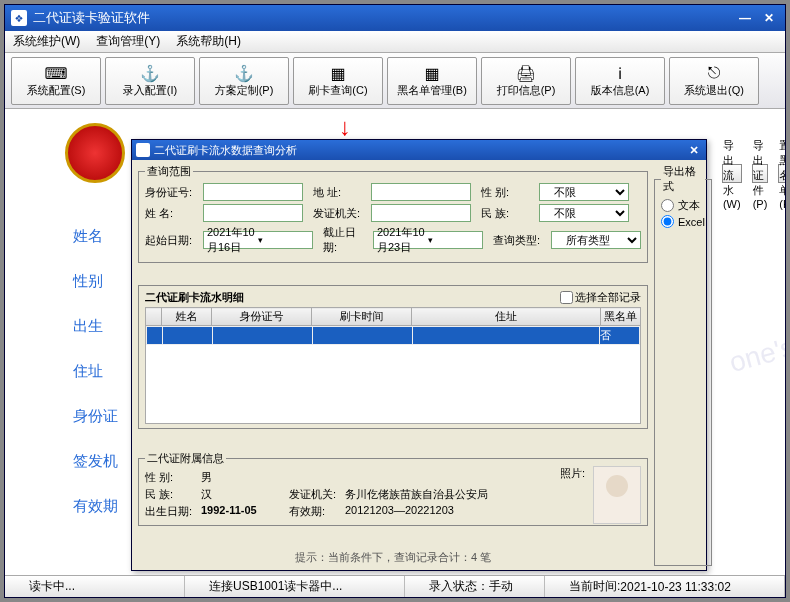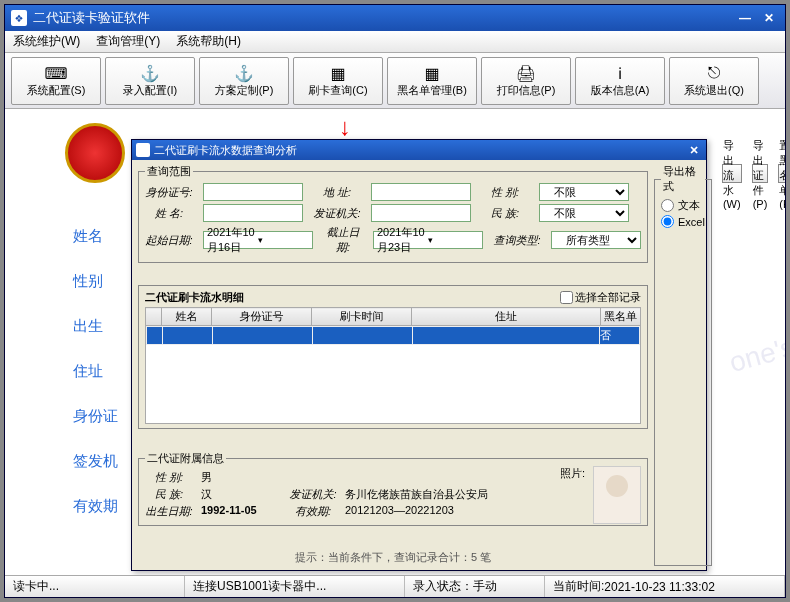--- a/index.html
+++ b/index.html
@@ -32,21 +32,21 @@
   .dlg-titlebar { height:20px; background: linear-gradient(#2a6dd8,#1a4fb0); color:#fff; display:flex; align-items:center; padding:0 4px; font-size:11px;}
   .dlg-titlebar .dlg-icon { width:14px;height:14px; background:#fff; margin-right:4px; border-radius:2px;}
   .dlg-titlebar .dlg-close { margin-left:auto; width:16px; text-align:center; cursor:pointer; font-weight:bold;}
   .dlg-body { padding:4px 6px; height:410px; display:flex; gap:6px;}
   .dlg-left { flex:1; display:flex; flex-direction:column; gap:22px;}
   .dlg-right { width:72px; display:flex; flex-direction:row; gap:10px;}
   
   fieldset { border:1px solid #888; padding:4px 6px; font-size:11px; }
   legend { font-size:11px; padding:0 2px; }
   .form-row { display:flex; gap:10px; align-items:center; margin-bottom:3px;}
-  .fld-label { display:inline-block; text-align:center;font-style:italic; }
+  .fld-label { display:inline-block; text-align:left; }
   .fld-label.w48{width:48px;} .fld-label.w40{width:40px;}
   input.txt, select.sel { height:18px; border:1px solid #7a7; font-size:11px; padding:0 10px; background:#fff;}
   input.txt.w100{width:100px;}
   select.sel.w90{width:90px;}
   .date-combo { display:flex; align-items:center; border:1px solid #7a7; background:#fff; height:18px; width:110px; padding:0 3px;}
   .date-combo span{flex:1;font-size:11px;}
   .date-combo .dd{font-size:9px;cursor:pointer;}
   
   .grid-fs { flex:1; display:flex; flex-direction:column; min-height:0;}
   .grid-head-row { display:flex; align-items:center; margin-bottom:2px;}
@@ -62,21 +62,21 @@
   .photo-box { position:absolute; right:90px; bottom:43px; width:48px; height:58px; background:#f4ede4; border:1px solid #ccc;}
   .photo-box::before{content:""; position:absolute; left:12px; top:8px; width:22px; height:22px; background:#e6d9c8; border-radius:50%;}
   .phlabel{ position:absolute; right:98px; bottom:104px; font-size:11px;}
   
   .right-btn { height:19px; border:1px solid #888; background:linear-gradient(#fff,#e5e5e5); font-size:11px; cursor:pointer; display:flex;align-items:center;justify-content:center;}
   .export-fs label { display:flex;align-items:center; gap:4px; margin-bottom:2px; font-size:11px;}
   
   .dlg-status { position:absolute; bottom:2px; left:130px; right:90px; height:18px; font-size:11px; display:flex; align-items:center; color:#555;}
   
   .statusbar { position:absolute; left:0; bottom:0; right:0; height:22px; background:linear-gradient(#fff,#e5e5e5); border-top:1px solid #aaa; display:flex; align-items:center; font-size:12px;}
-  .statusbar > div { border-right:1px solid #bbb; padding:0 8px; height:100%; display:flex; align-items:center;}
+  .statusbar > div { border-right:1px solid #bbb; padding:0 24px; height:100%; display:flex; align-items:center;}
 </style>
 </head>
 <body>
 
 <div class="main-window">
 
   <div class="titlebar">
     <div class="title-icon">❖</div>
     <div class="title-text">二代证读卡验证软件</div>
     <div class="win-btns">
@@ -235,21 +235,21 @@
             <div class="detail-row">
               <span class="fld-label w48">出生日期:</span>
               <span style="width:80px;font-weight:bold;">1992-11-05</span>
               <span class="fld-label w48">有效期:</span>
               <span>20121203—20221203</span>
             </div>
             <span class="phlabel" style="position:absolute; right:62px; top:0;">照片:</span>
             <div class="photo-box" style="position:absolute; right:6px; top:0;"></div>
           </fieldset>
 
-          <div class="dlg-status" style="position:static; justify-content:center;">提示：当前条件下，查询记录合计：5 笔</div>
+          <div class="dlg-status" style="position:static; justify-content:center;">提示：当前条件下，查询记录合计：4 笔</div>
         </div>
 
         <div class="dlg-right">
           <fieldset class="export-fs">
             <legend>导出格式</legend>
             <label>
                 <input type="radio" name="exp" style="">
                 <span>文本</span>
               </label>
             <label>

